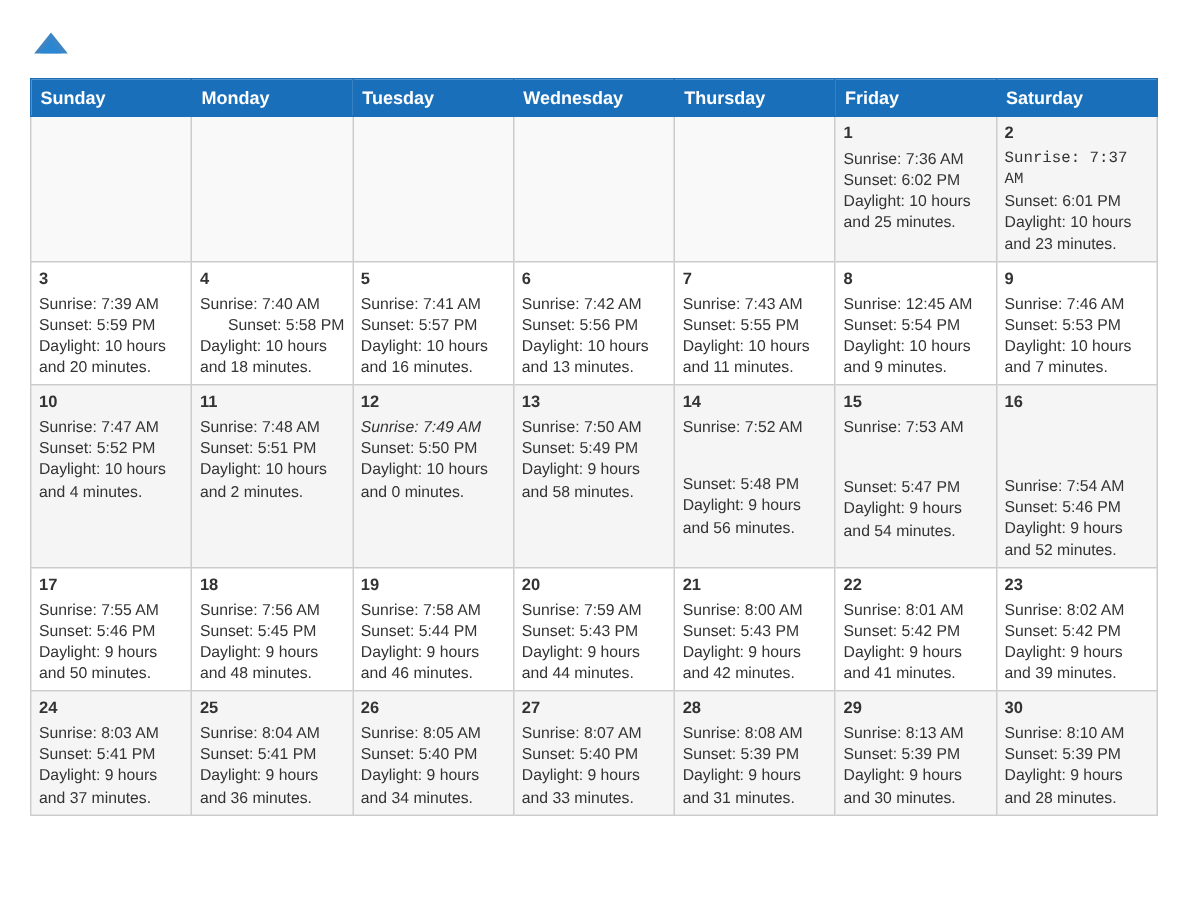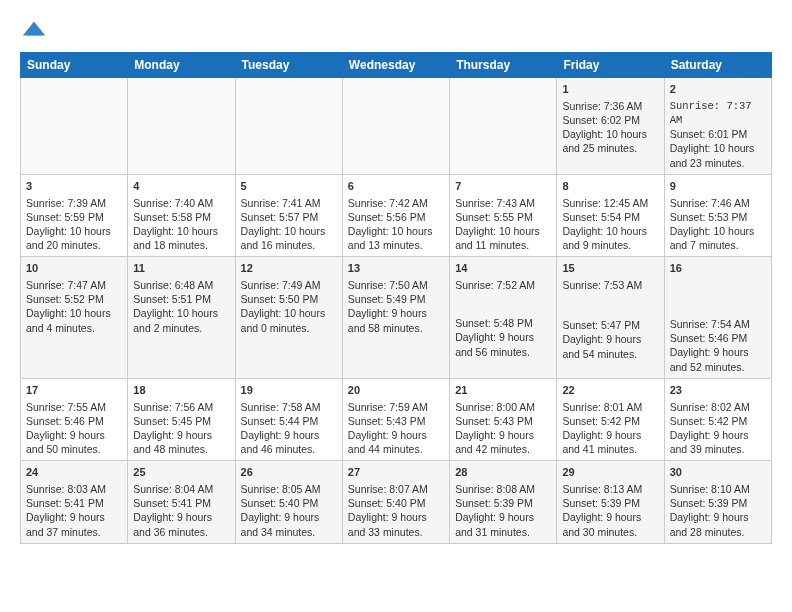--- a/index.html
+++ b/index.html
@@ -152,21 +152,21 @@
         <tr>
           <td>
             <span class="day-num">3</span>
             <span style="display: block;">Sunrise: 7:39 AM</span>
             <span style="display: block;">Sunset: 5:59 PM</span>
             <span style="display: block;">Daylight: 10 hours and 20 minutes.</span>
           </td>
           <td>
             <span class="day-num">4</span>
             <span style="display: block;">Sunrise: 7:40 AM</span>
-            <span style="display: block;">Sunset: 5:58 PM</span>
+            <span style="display: block; text-align: right;">Sunset: 5:58 PM</span>
             <span style="display: block;">Daylight: 10 hours and 18 minutes.</span>
           </td>
           <td>
             <span class="day-num">5</span>
             <span style="display: block;">Sunrise: 7:41 AM</span>
             <span style="display: block;">Sunset: 5:57 PM</span>
             <span style="display: block;">Daylight: 10 hours and 16 minutes.</span>
           </td>
           <td>
             <span class="day-num">6</span>
@@ -195,27 +195,27 @@
         </tr>
         <tr>
           <td>
             <span class="day-num">10</span>
             <span style="display: block;">Sunrise: 7:47 AM</span>
             <span style="display: block;">Sunset: 5:52 PM</span>
             <span style="display: block;">Daylight: 10 hours and 4 minutes.</span>
           </td>
           <td>
             <span class="day-num">11</span>
-            <span style="display: block;">Sunrise: 6:48 AM</span>
+            <span style="display: block;">Sunrise: 7:48 AM</span>
             <span style="display: block;">Sunset: 5:51 PM</span>
             <span style="display: block;">Daylight: 10 hours and 2 minutes.</span>
           </td>
           <td>
             <span class="day-num">12</span>
-            <span style="display: block;">Sunrise: 7:49 AM</span>
+            <span style="display: block; font-style: italic;">Sunrise: 7:49 AM</span>
             <span style="display: block;">Sunset: 5:50 PM</span>
             <span style="display: block;">Daylight: 10 hours and 0 minutes.</span>
           </td>
           <td>
             <span class="day-num">13</span>
             <span style="display: block;">Sunrise: 7:50 AM</span>
             <span style="display: block;">Sunset: 5:49 PM</span>
             <span style="display: block;">Daylight: 9 hours and 58 minutes.</span>
           </td>
           <td>

